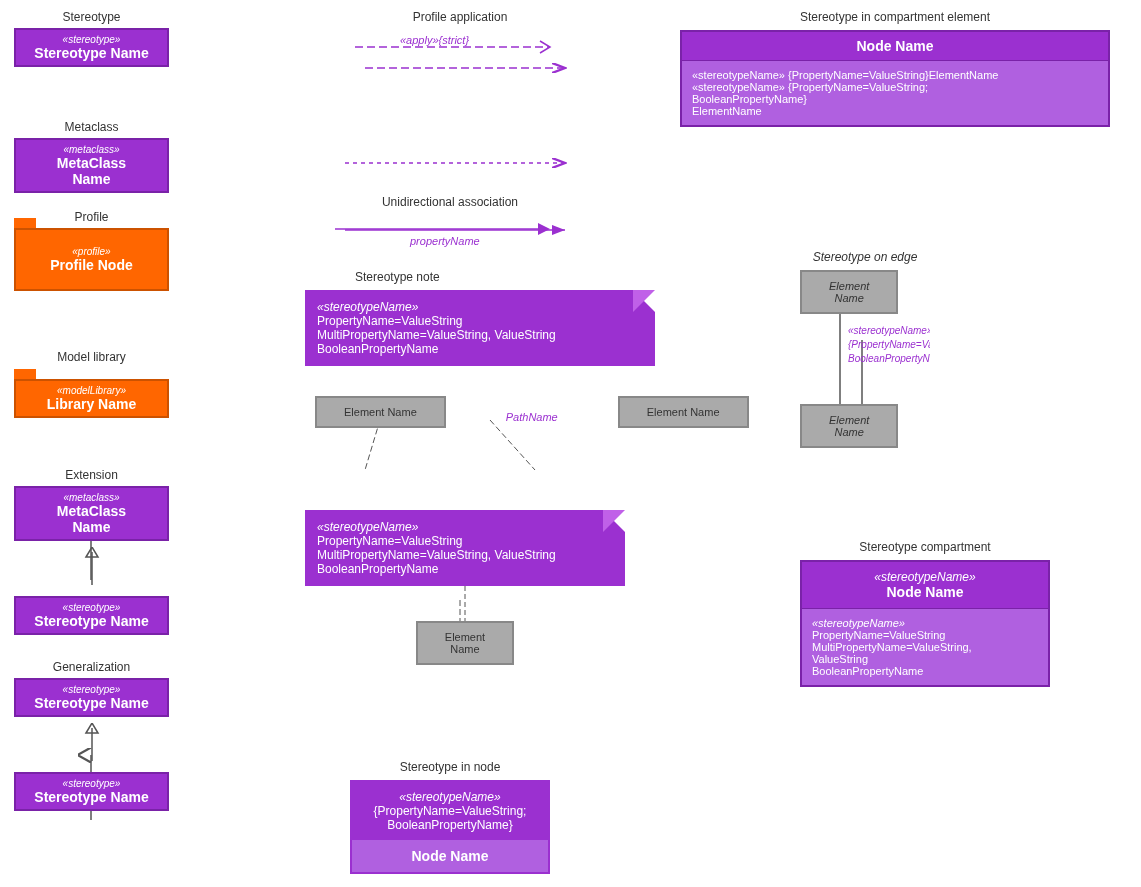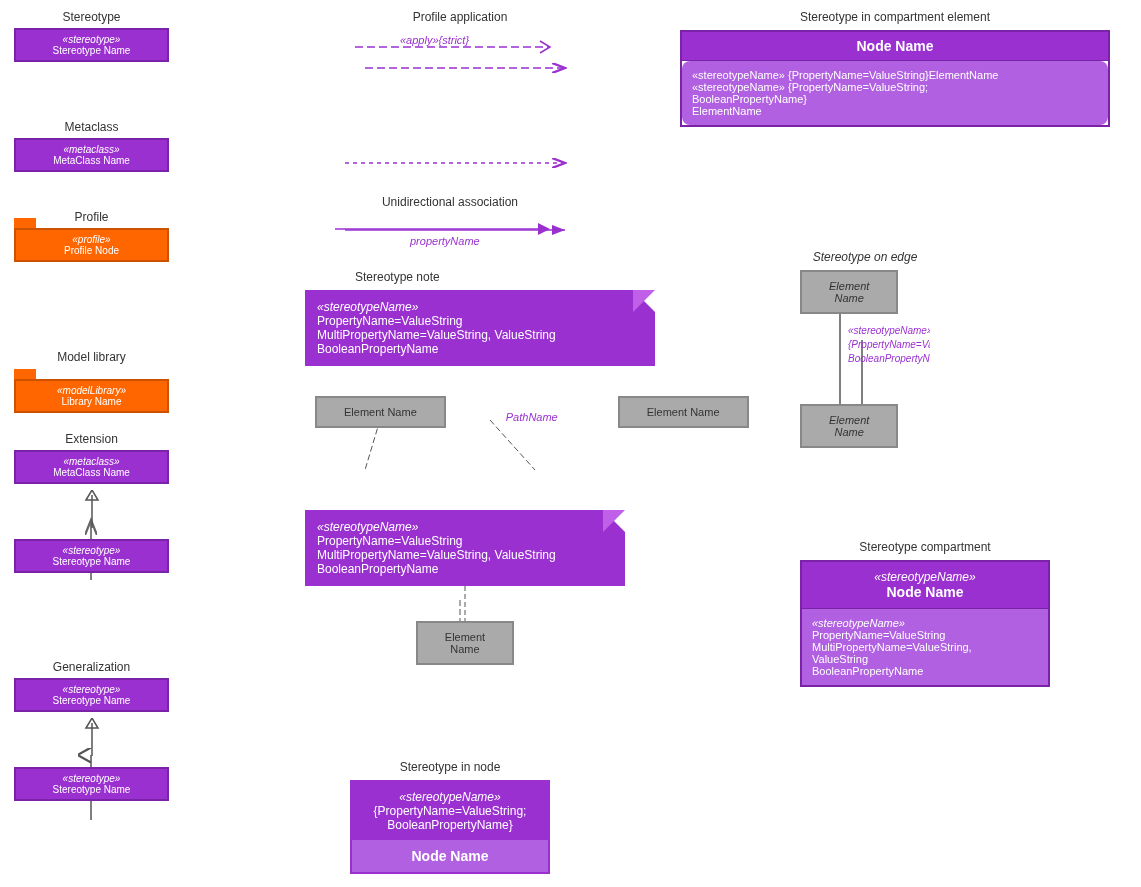--- a/index.html
+++ b/index.html
@@ -36,21 +36,21 @@
       background: #9b30d0;
       color: white;
       border: 2px solid #7a22a8;
       padding: 4px 22px;
       text-align: center;
     }
     .box-profile {
       background: #ff6600;
       color: white;
       border: 2px solid #cc5200;
-      padding: 4px 8px;
+      padding: 16px 8px;
       text-align: center;
     }
     .box-library {
       background: #ff6600;
       color: white;
       border: 2px solid #cc5200;
       padding: 4px 8px;
       text-align: center;
     }
     .box-gray {
@@ -59,22 +59,22 @@
       border: 2px solid #888;
       padding: 8px 27px;
       text-align: center;
       min-width: 80px;
     }
     .stereotype-small {
       font-size: 10px;
       font-style: italic;
     }
     .stereotype-big {
-      font-size: 10px;
-      font-weight: normal;
+      font-size: 14px;
+      font-weight: bold;
     }
     .node-header {
       background: #9b30d0;
       color: white;
       font-size: 14px;
       font-weight: bold;
       padding: 6px 10px;
       text-align: center;
       border-bottom: 1px solid #7a22a8;
     }
@@ -157,21 +157,21 @@
     <div class="label">Model library</div>
     <div style="position:relative; margin-top:15px;">
       <div style="width:22px; height:10px; background:#ff6600; position:absolute; top:-10px; left:0;"></div>
       <div class="box-library">
         <div class="stereotype-small">«modelLibrary»</div>
         <div class="stereotype-big">Library Name</div>
       </div>
     </div>
   </div>
 
-  <div style="position:absolute; top:432px; left:14px; width:155px;">
+  <div style="position:absolute; top:468px; left:14px; width:155px;">
     <div class="label">Extension</div>
     <div class="box-metaclass" style="margin-top:4px;">
       <div class="stereotype-small">«metaclass»</div>
       <div class="stereotype-big">MetaClass Name</div>
     </div>
     <div style="text-align:center; padding: 6px 0;">
       <svg width="20" height="40" xmlns="http://www.w3.org/2000/svg">
         <line x1="10" y1="38" x2="10" y2="5" stroke="#555" stroke-width="1.5"></line>
         <polygon points="4,10 10,0 16,10" fill="none" stroke="#555" stroke-width="1.5"></polygon>
       </svg>
@@ -273,21 +273,21 @@
         <div>BooleanPropertyName}</div>
       </div>
       <div style="background:#b060e0; color:white; padding:8px 10px; text-align:center; font-size:14px; font-weight:bold;">Node Name</div>
     </div>
   </div>
 
   <div style="position:absolute; top:10px; left:680px; width:430px;">
     <div class="label">Stereotype in compartment element</div>
     <div style="border:2px solid #7a22a8; margin-top:6px;">
       <div class="node-header">Node Name</div>
-      <div style="background:#b060e0; color:white; padding:8px 10px; font-size:11px;border-radius:8px;">
+      <div style="background:#b060e0; color:white; padding:8px 10px; font-size:11px;">
         <div>«stereotypeName» {PropertyName=ValueString}ElementName</div>
         <div>«stereotypeName» {PropertyName=ValueString;</div>
         <div>BooleanPropertyName}</div>
         <div>ElementName</div>
       </div>
     </div>
   </div>
 
   <div style="position:absolute; top:250px; left:800px;font-style:italic;">
     <div class="label">Stereotype on edge</div>

